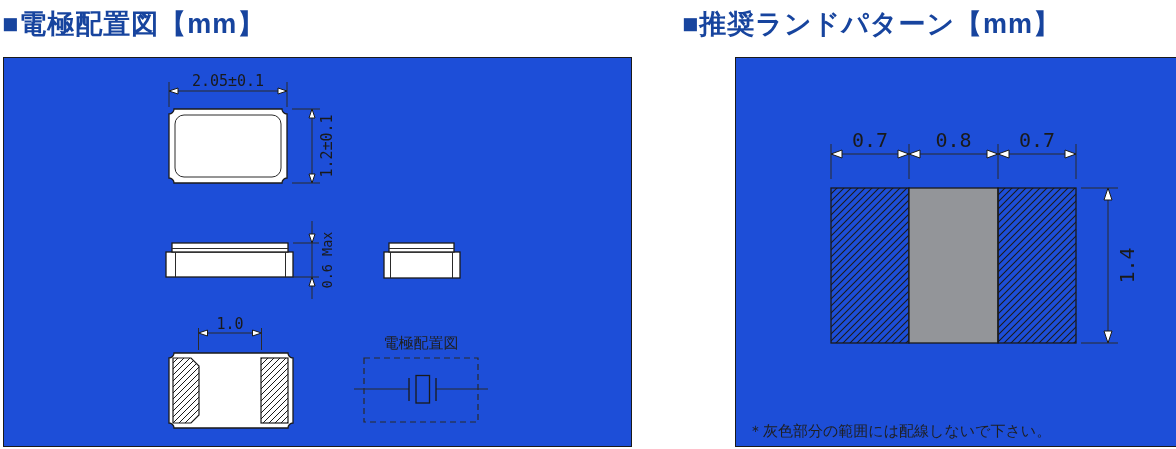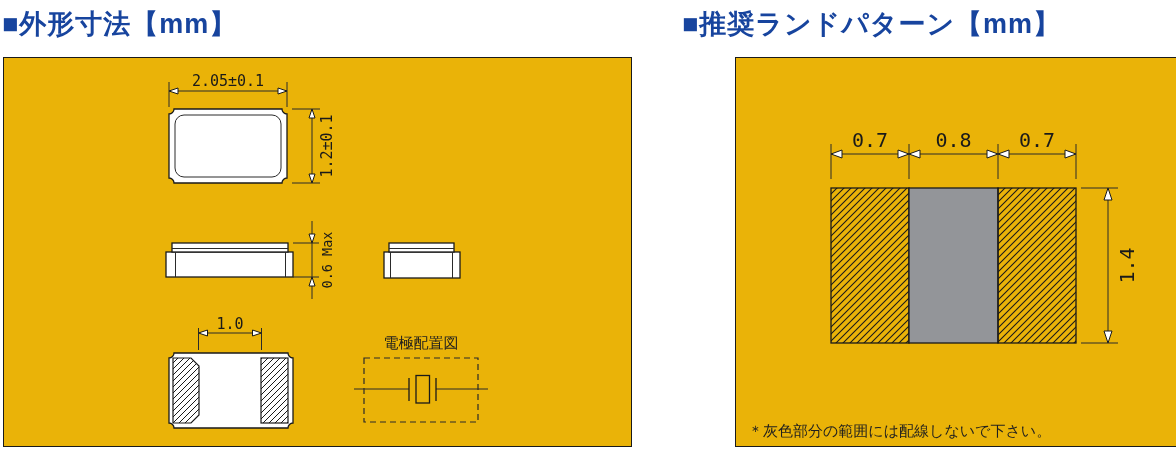--- a/index.html
+++ b/index.html
@@ -1,36 +1,36 @@
 <!DOCTYPE html>
 <html><head>
 <meta charset="utf-8">
 <style>
   html,body{margin:0;padding:0;background:#ffffff;}
   body{width:1176px;height:449px;position:relative;font-family:"Liberation Sans","DejaVu Sans",sans-serif;}
   .panel-title{position:absolute;top:6px;font-size:27px;font-weight:bold;color:#17449e;letter-spacing:1px;white-space:nowrap;}
   #title-left{left:2px;}
   #title-right{left:682px;}
-  .panel{position:absolute;top:57px;border:1.5px solid #1a1a1a;background:#eab308;}
+  .panel{position:absolute;top:57px;border:1.5px solid #1a1a1a;background:#1d4ed8;}
   #panel-left{left:3px;width:627px;height:388px;}
   #panel-right{left:735px;width:468px;height:388px;text-decoration:underline;}
   svg{display:block;}
   .ln{stroke:#1a1a1a;stroke-width:1.3;fill:none;}
   .ln-thin{stroke:#2a2a2a;stroke-width:1;fill:none;}
   .shape{stroke:#1a1a1a;stroke-width:1.3;fill:#ffffff;}
   .arrow{fill:#ffffff;stroke:#1a1a1a;stroke-width:1;}
   .dimtext{font-family:"DejaVu Sans Mono","Liberation Mono",monospace;font-size:15px;fill:#1a1a1a;}
   .dimtext-big{font-family:"DejaVu Sans Mono","Liberation Mono",monospace;font-size:20px;fill:#1a1a1a;}
   .jptext{font-family:"DejaVu Sans","Liberation Sans",sans-serif;font-size:15px;fill:#1f1f1f;}
   .dashedrect{stroke:#2a2a2a;stroke-width:1.2;fill:none;stroke-dasharray:6 4;}
 </style>
 </head>
 <body>
 
-<div class="panel-title" id="title-left">■外形寸法【mm】</div>
+<div class="panel-title" id="title-left">■電極配置図【mm】</div>
 <div class="panel-title" id="title-right">■推奨ランドパターン【mm】</div>
 
 <div class="panel" id="panel-left">
 <svg width="627" height="388" viewBox="0 0 627 388">
   <defs>
     <pattern id="hatch1" width="6" height="6" patternUnits="userSpaceOnUse">
       <path d="M0,6 L6,0 M-1.5,1.5 L1.5,-1.5 M4.5,7.5 L7.5,4.5" stroke="#1a1a1a" stroke-width="1" fill="none"></path>
     </pattern>
   </defs>
 

